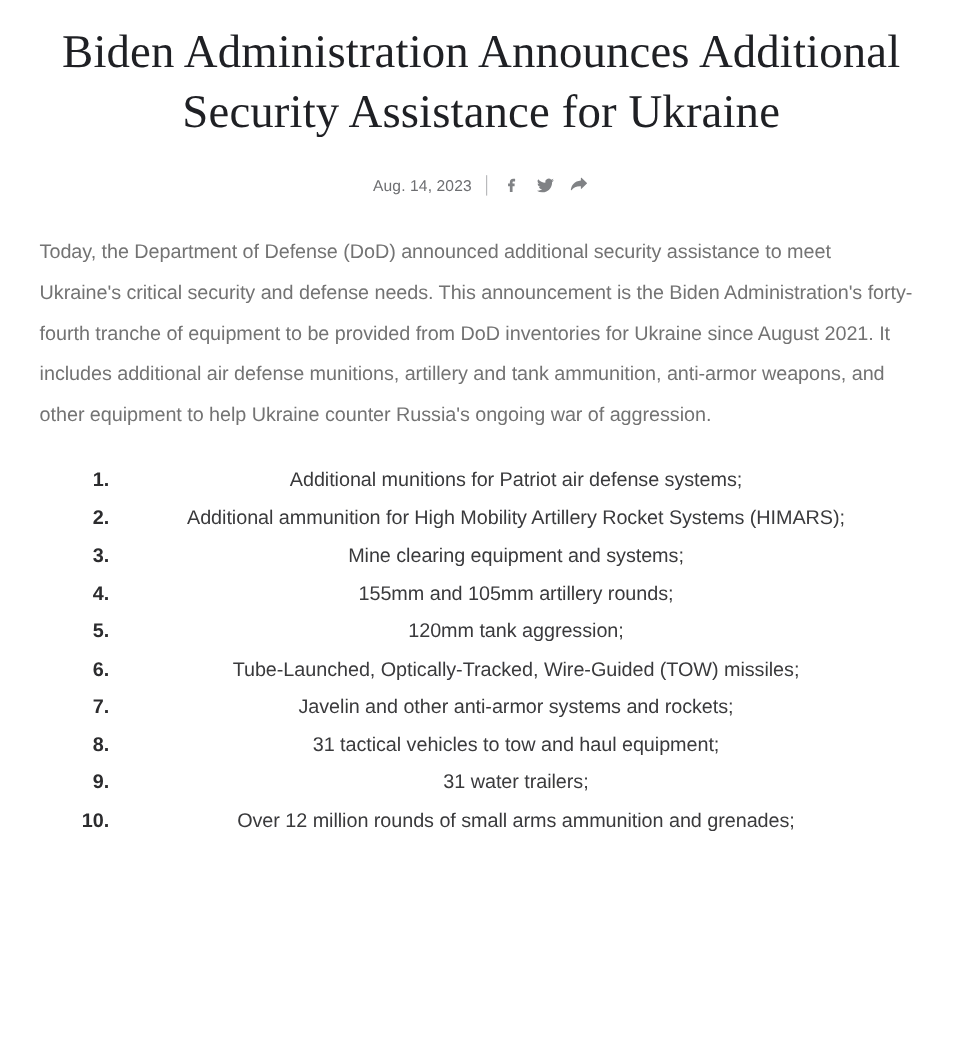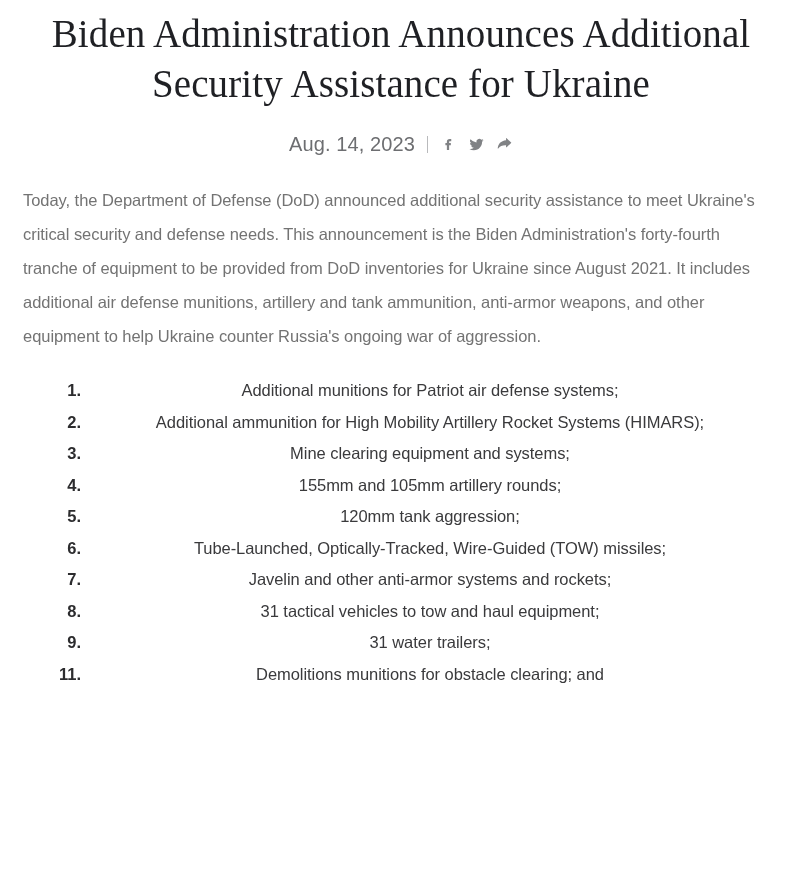--- a/index.html
+++ b/index.html
@@ -11,21 +11,21 @@
     width: 802px;
     height: 880px;
     overflow: hidden;
     font-family: "Liberation Sans", sans-serif;
     -webkit-font-smoothing: antialiased;
   }
 
   .article {
     width: 802px;
     box-sizing: border-box;
-    padding: 1px;
+    padding: 11px;
   }
 
   
   .headline {
     font-family: "Liberation Serif", "DejaVu Serif", serif;
     font-weight: 400;
     font-size: 39px;
     line-height: 50px;
     color: #1f2024;
     text-align: center;
@@ -38,21 +38,21 @@
   .meta-row {
     display: flex;
     align-items: center;
     justify-content: center;
     gap: 9px;
     margin-top: 24px;
     height: 22px;
   }
   .meta-date {
     font-family: "Liberation Sans", sans-serif;
-    font-size: 20px;
+    font-size: 13px;
     color: #6d6e71;
     letter-spacing: 0.1px;
     white-space: nowrap;
   }
   .meta-divider {
     width: 1px;
     height: 17px;
     background: #b9babc;
     margin: 0 3px;
   }
@@ -186,19 +186,19 @@
       </li>
       <li class="capability-item">
         <span class="item-marker">8.</span>
         <span class="item-text">31 tactical vehicles to tow and haul equipment;</span>
       </li>
       <li class="capability-item">
         <span class="item-marker">9.</span>
         <span class="item-text">31 water trailers;</span>
       </li>
       <li class="capability-item">
-        <span class="item-marker">11.</span>
-        <span class="item-text">Demolitions munitions for obstacle clearing; and</span>
+        <span class="item-marker">10.</span>
+        <span class="item-text">Over 12 million rounds of small arms ammunition and grenades;</span>
       </li>
     </ol>
   </div>
 
 </div>
 
 </body></html>

